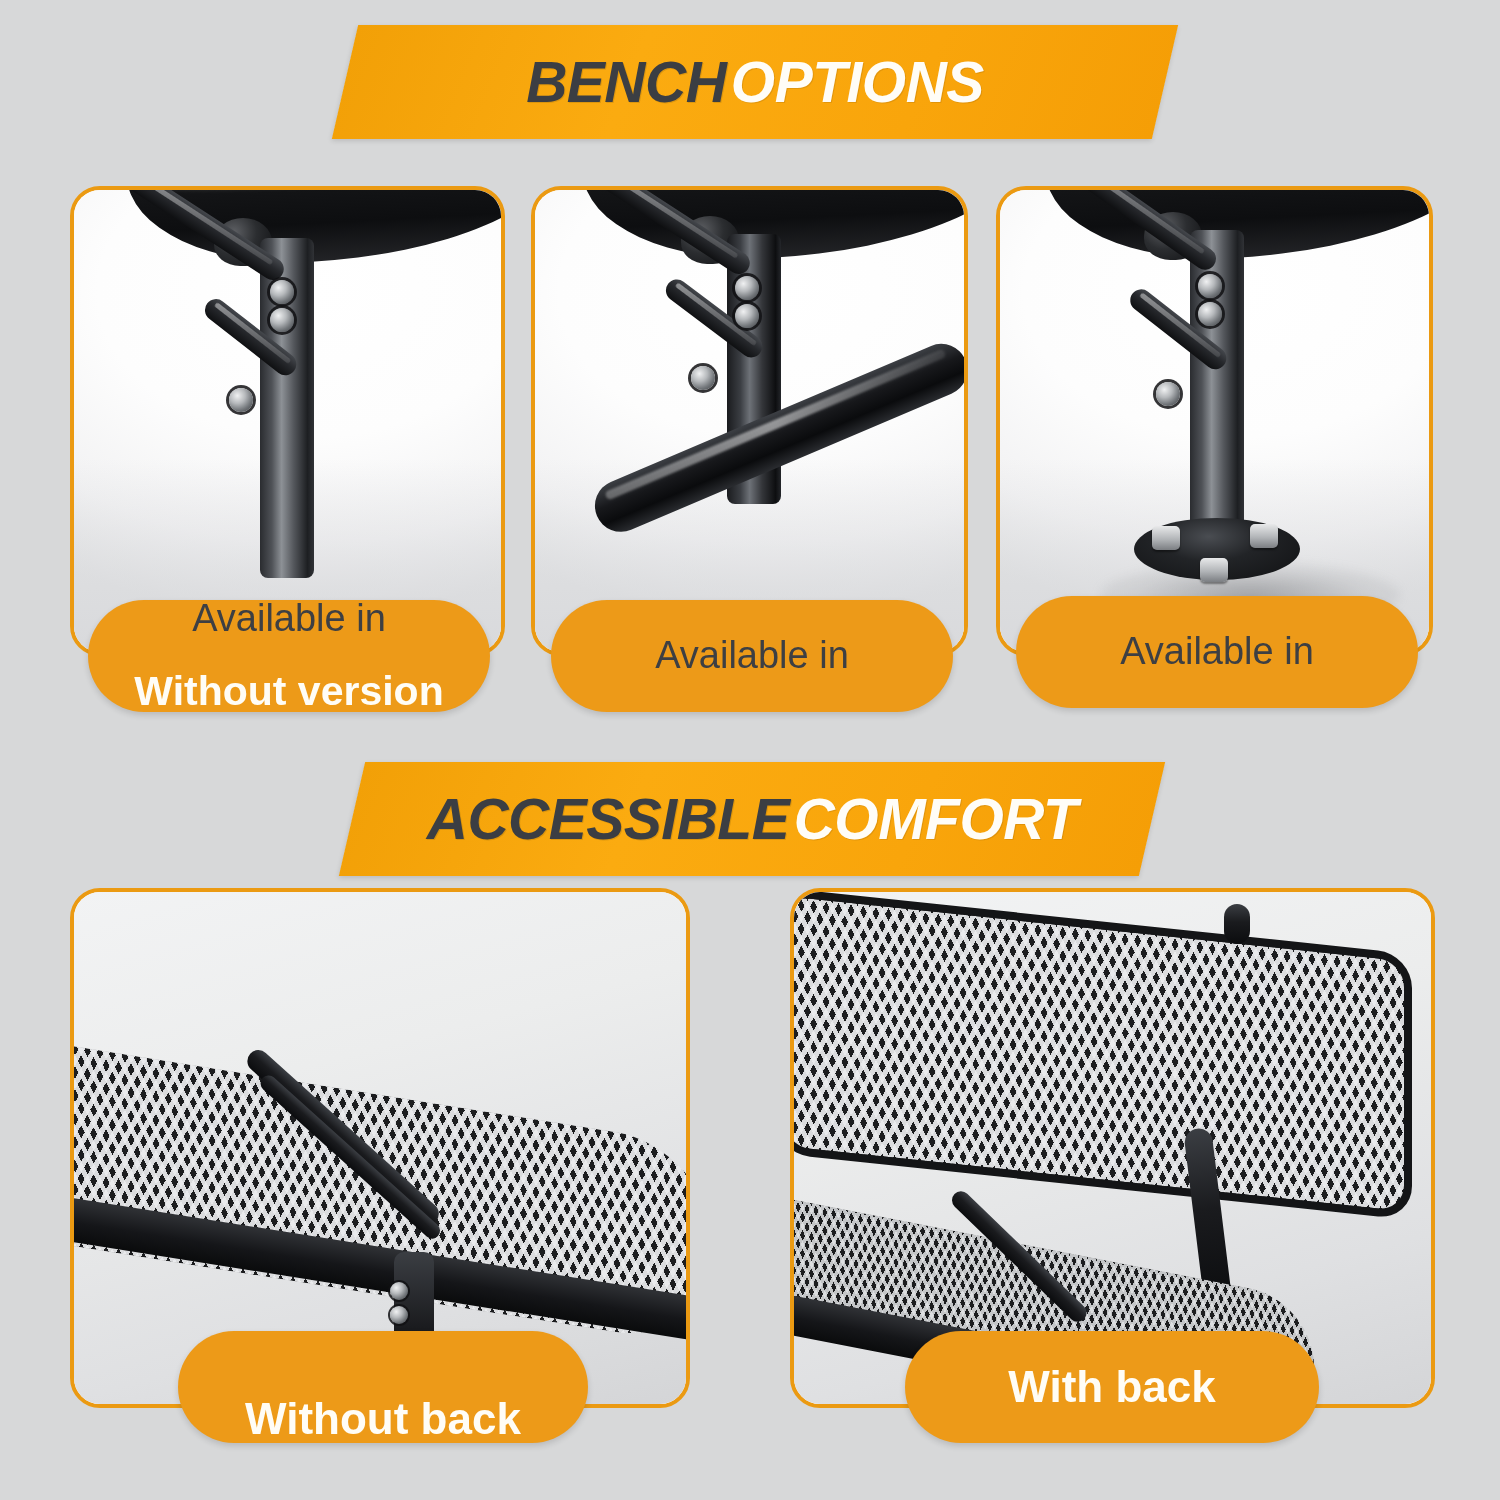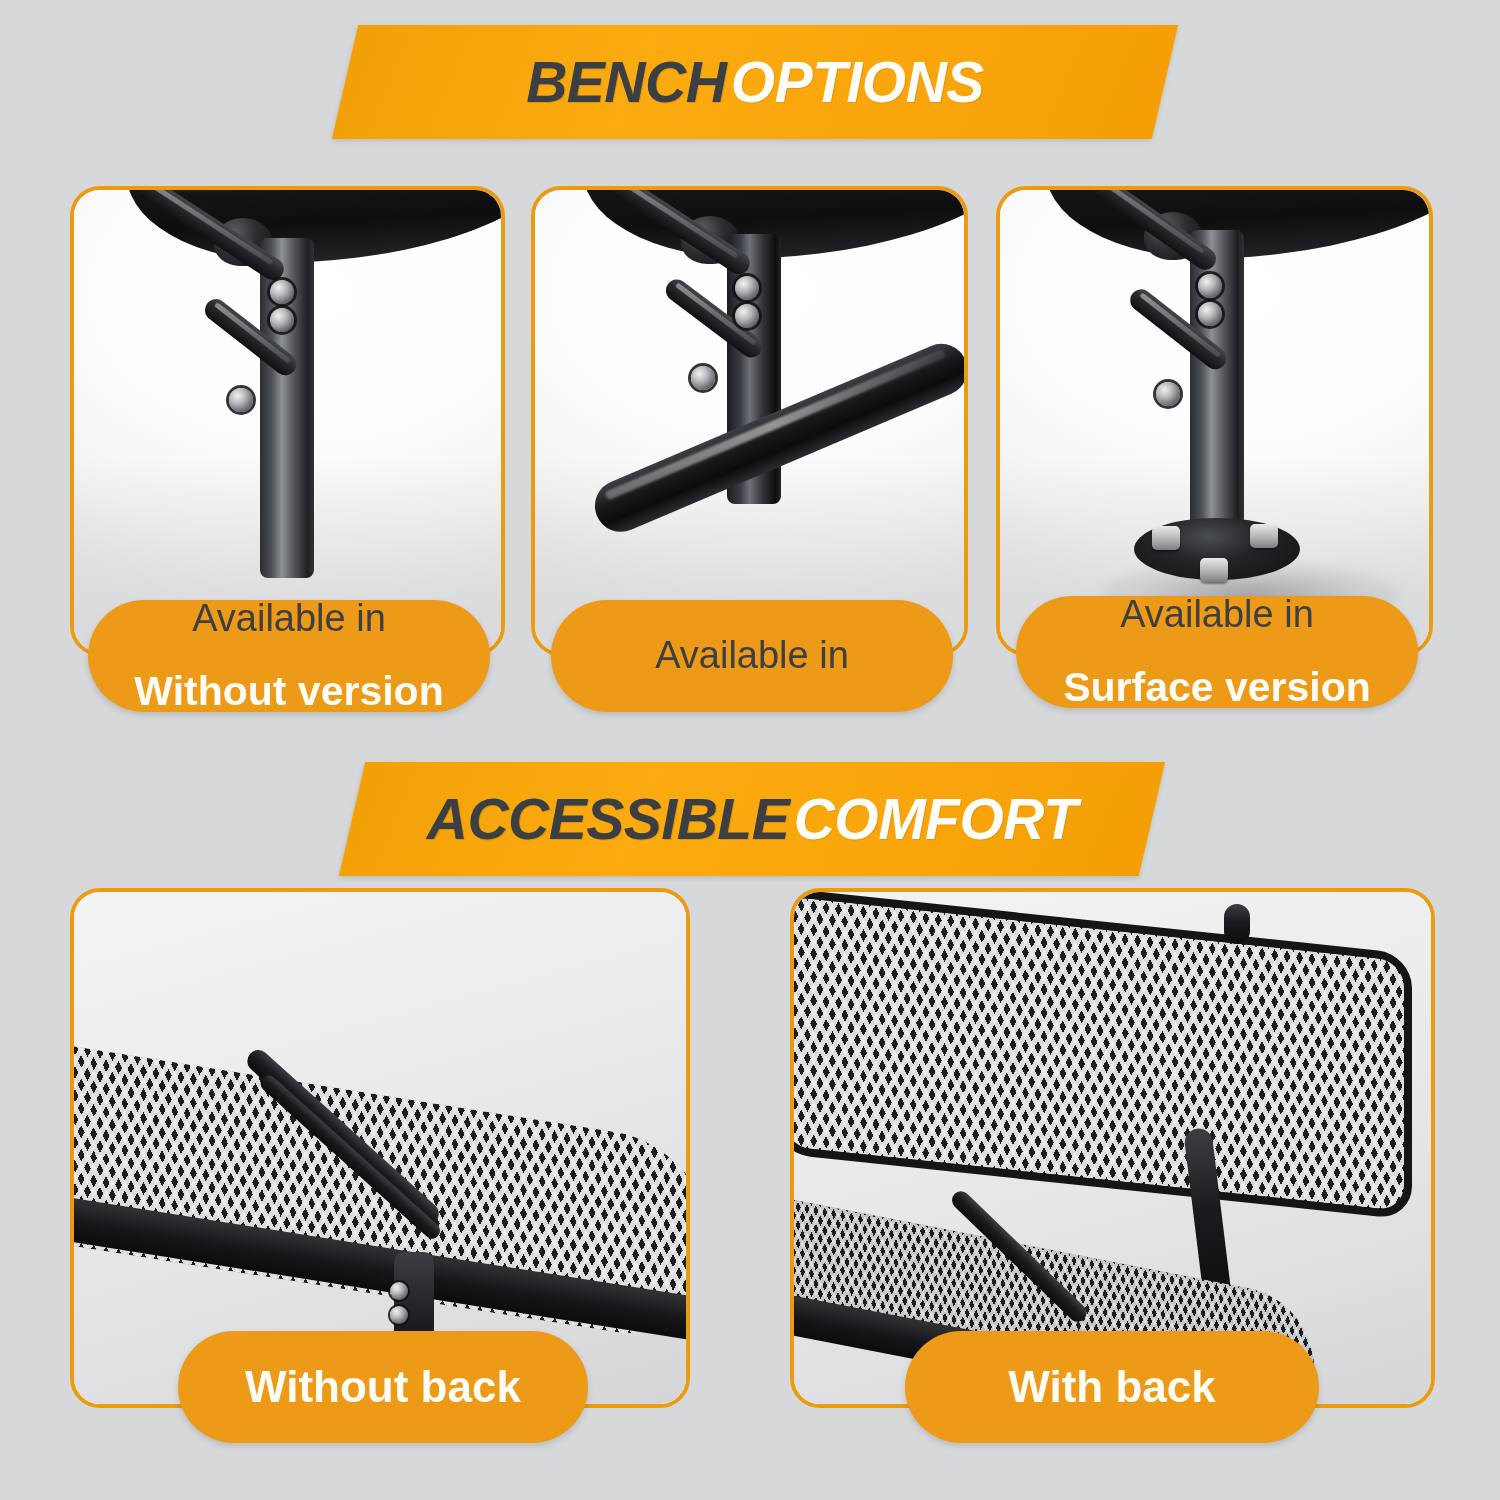--- a/index.html
+++ b/index.html
@@ -227,21 +227,21 @@
   }
   .pill .single {
     color: #fffdf6;
     font-size: 44px;
     font-weight: bold;
   }
 
   #pill-inground { left: 88px;  top: 600px; width: 402px; height: 112px; }
   #pill-portable { left: 551px; top: 600px; width: 402px; height: 112px; }
   #pill-surface  { left: 1016px; top: 596px; width: 402px; height: 112px; }
-  #pill-noback   { left: 178px; top: 1331px; width: 410px; height: 112px; }
+  #pill-noback   { left: 178px; top: 1331px; width: 410px; height: 112px; justify-content: flex-end; }
   #pill-back     { left: 905px; top: 1331px; width: 414px; height: 112px; }
 </style>
 </head>
 <body>
 
 <div class="banner" id="banner-bench">
   <div class="banner-inner">
     <span class="banner-word w-dark">BENCH</span>
     <span class="banner-word w-light">OPTIONS</span>
   </div>
@@ -312,21 +312,20 @@
     <div class="bolt" style="left:198px; top:112px;"></div>
     <div class="bolt" style="left:156px; top:192px;"></div>
     <div class="base-plate" style="left:134px; top:328px; width:166px; height:62px;"></div>
     <div class="anchor" style="left:152px; top:336px;"></div>
     <div class="anchor" style="left:250px; top:334px;"></div>
     <div class="anchor" style="left:200px; top:368px;"></div>
   </div>
 </div>
 <div class="pill" id="pill-surface">
   <span class="line1">Available in</span>
-  <span class="line2">Surface version</span>
 </div>
 
 <div class="banner" id="banner-access">
   <div class="banner-inner">
     <span class="banner-word w-dark">ACCESSIBLE</span>
     <span class="banner-word w-light">COMFORT</span>
   </div>
 </div>
 
 <div class="card" id="card-noback">

